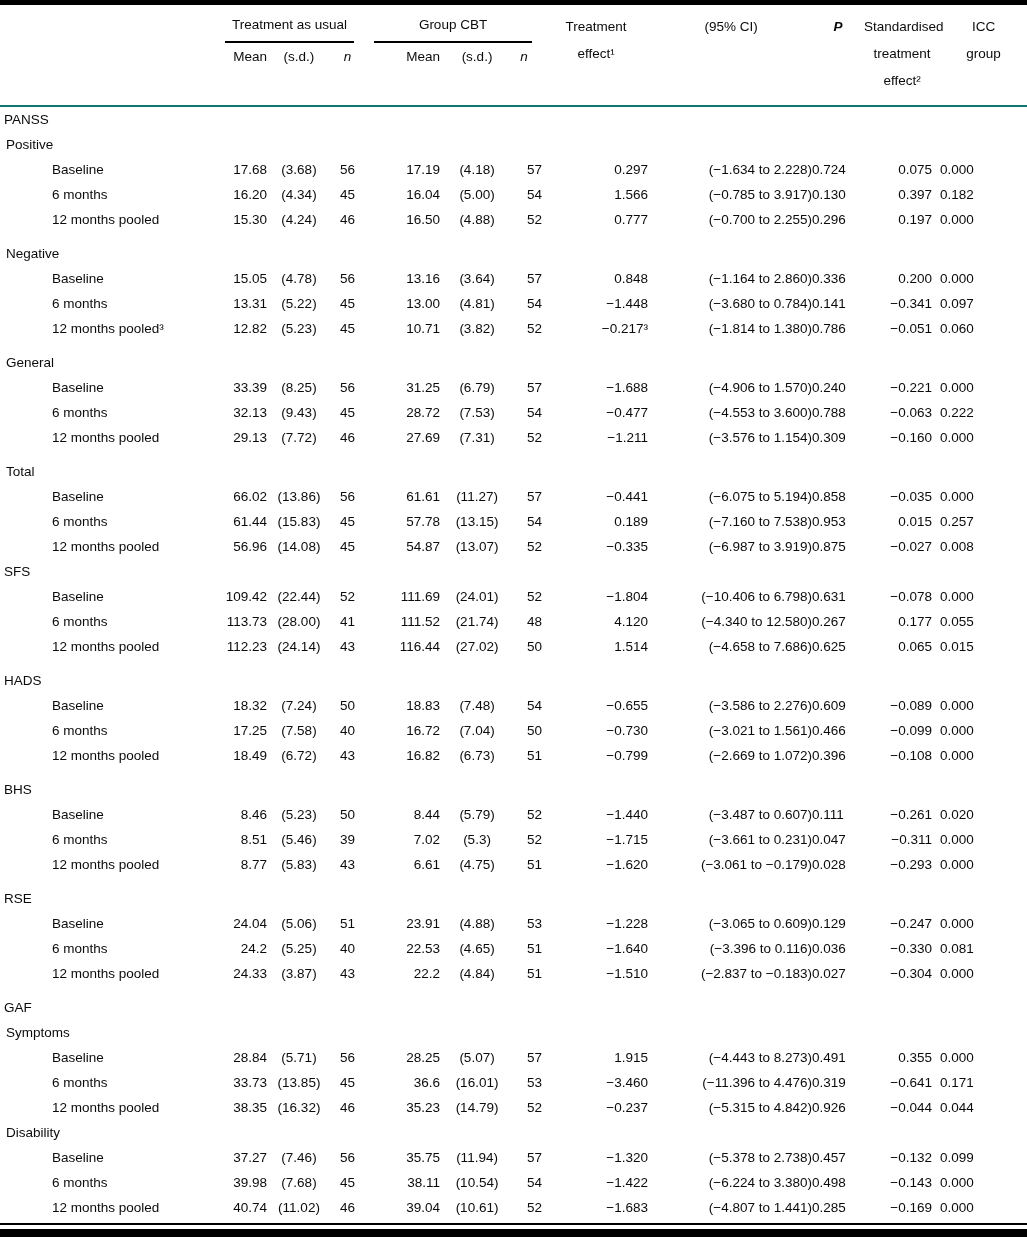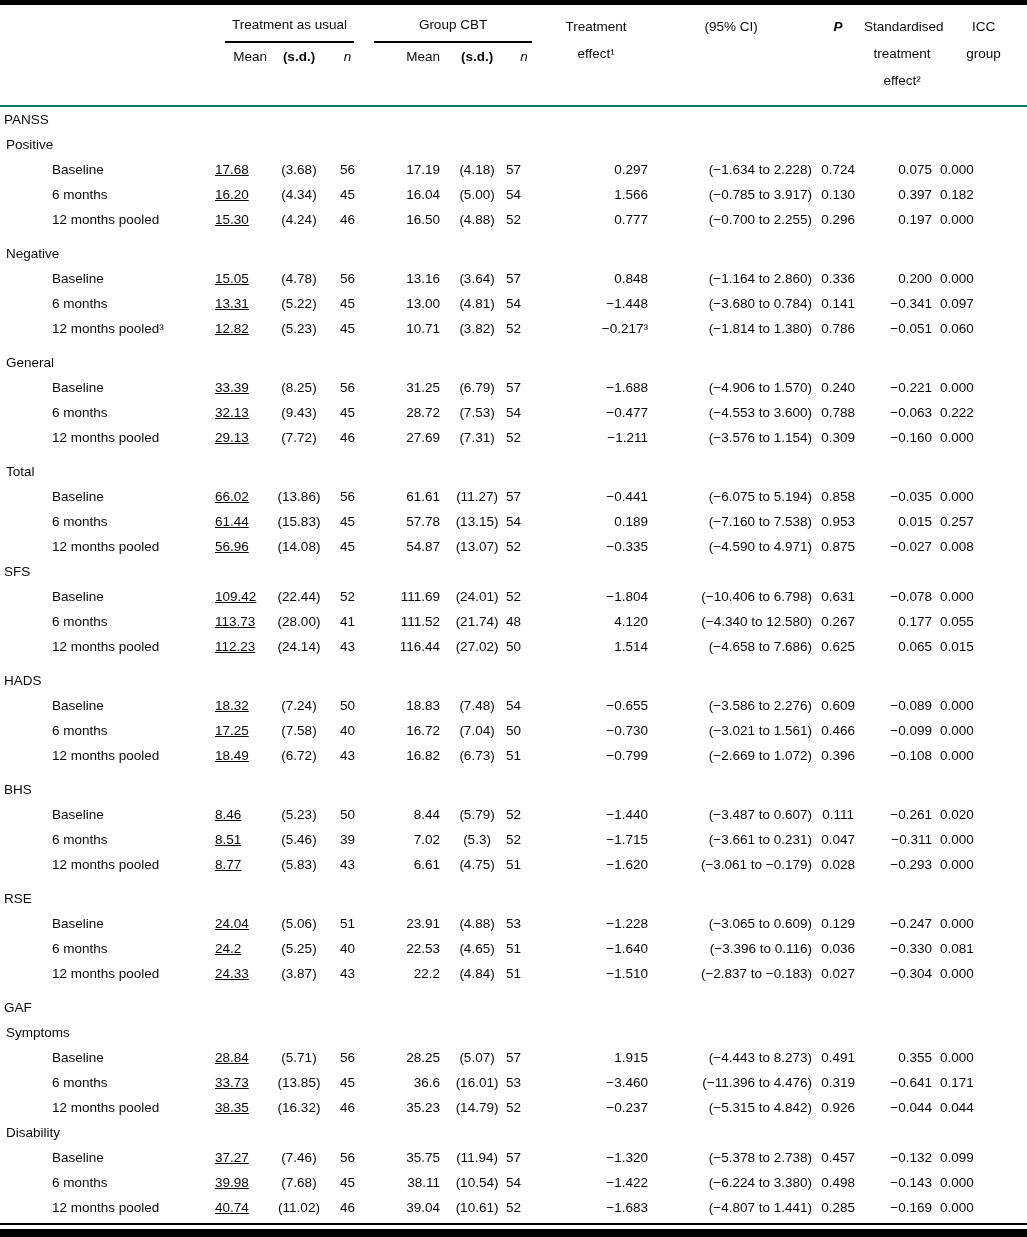--- a/index.html
+++ b/index.html
@@ -50,46 +50,46 @@
     margin:0 10px;
     line-height:24px;
     padding-bottom:4px;
     border-bottom:2px solid #000;
     text-align:center;
   }
   th.mh{padding-top:8px;line-height:27px;}
   th.sub{line-height:26px;padding-top:1px;}
   th.mean-h{text-align:right;font-weight:400;}
   th.mean-h.c2{padding-right:8px;}
-  th.sd-h{font-weight:700;}
+  th.sd-h{font-weight:400;}
   th.n-h{text-align:center;font-style:italic;font-weight:400;}
   th.p-h{font-style:italic;font-weight:700;}
 
   tbody td{
     line-height:25px;
     height:25px;
     padding:0;
     vertical-align:middle;
     white-space:nowrap;
   }
   tr.gap td{padding-top:9px;}
   td.lbl{text-align:left;}
   td.lbl.group{padding-left:4px;}
   td.lbl.subgroup{padding-left:6px;}
   td.lbl.data{padding-left:52px;}
 
-  td.k-tau_mean{text-decoration:underline;}
+  td.k-tau_mean{text-align:right;}
   td.k-tau_sd{text-align:center;}
   td.k-tau_n{text-align:center;}
   td.k-cbt_mean{text-align:right;padding-right:8px;}
   td.k-cbt_sd{text-align:center;}
-  td.k-cbt_n{text-align:left;}
+  td.k-cbt_n{text-align:right;}
   td.k-effect{text-align:right;padding-right:2px;}
   td.k-ci{text-align:right;}
-  td.k-p{text-align:center;}
+  td.k-p{}
   td.k-ste{text-align:right;padding-right:8px;}
   td.k-icc{text-align:left;}
 </style>
 </head>
 <body>
 
 <div class="page">
   <div class="rule-top"></div>
 
   <table class="results">
@@ -313,21 +313,21 @@
         </tr>
         <tr class="data">
           <td class="lbl data">12 months pooled</td>
           <td class="cell k-tau_mean">56.96</td>
           <td class="cell k-tau_sd">(14.08)</td>
           <td class="cell k-tau_n">45</td>
           <td class="cell k-cbt_mean">54.87</td>
           <td class="cell k-cbt_sd">(13.07)</td>
           <td class="cell k-cbt_n">52</td>
           <td class="cell k-effect">−0.335</td>
-          <td class="cell k-ci">(−4.590 to 4.971)</td>
+          <td class="cell k-ci">(−6.987 to 3.919)</td>
           <td class="cell k-p">0.875</td>
           <td class="cell k-ste">−0.027</td>
           <td class="cell k-icc">0.008</td>
         </tr>
         <tr class="group">
           <td class="lbl group" colspan="12">SFS</td>
         </tr>
         <tr class="data">
           <td class="lbl data">Baseline</td>
           <td class="cell k-tau_mean">109.42</td>

